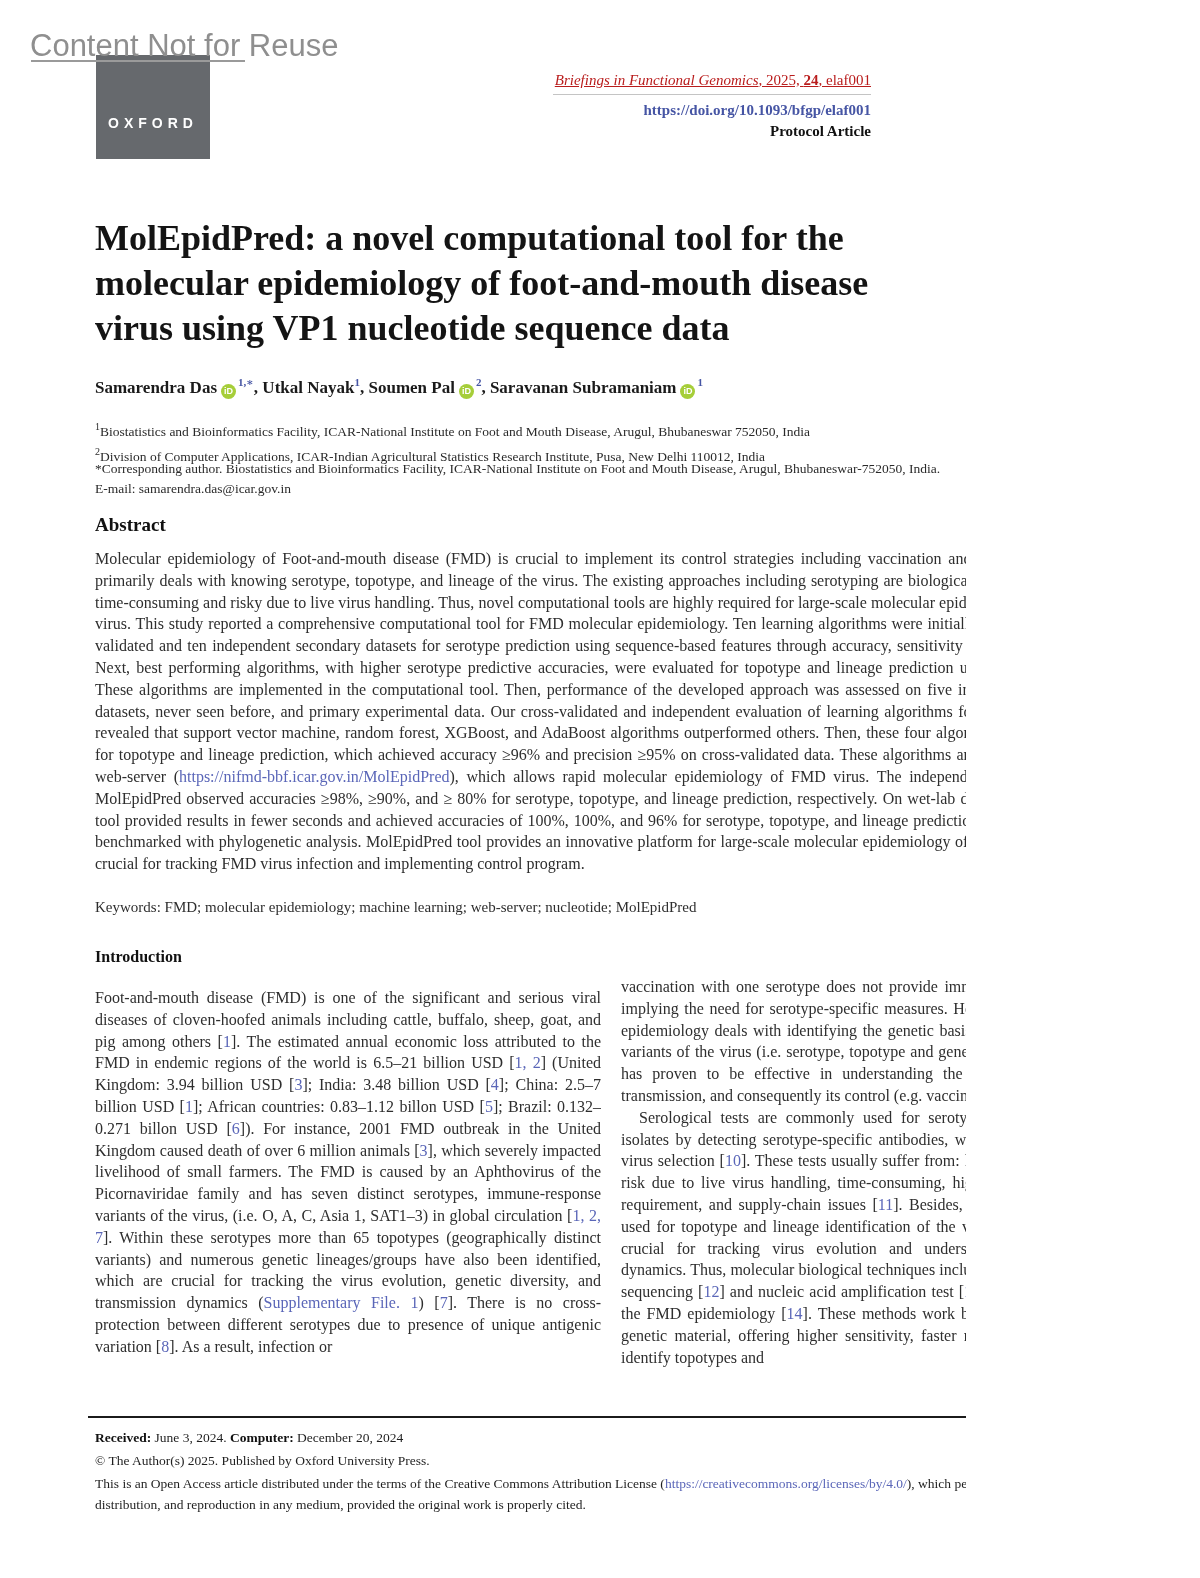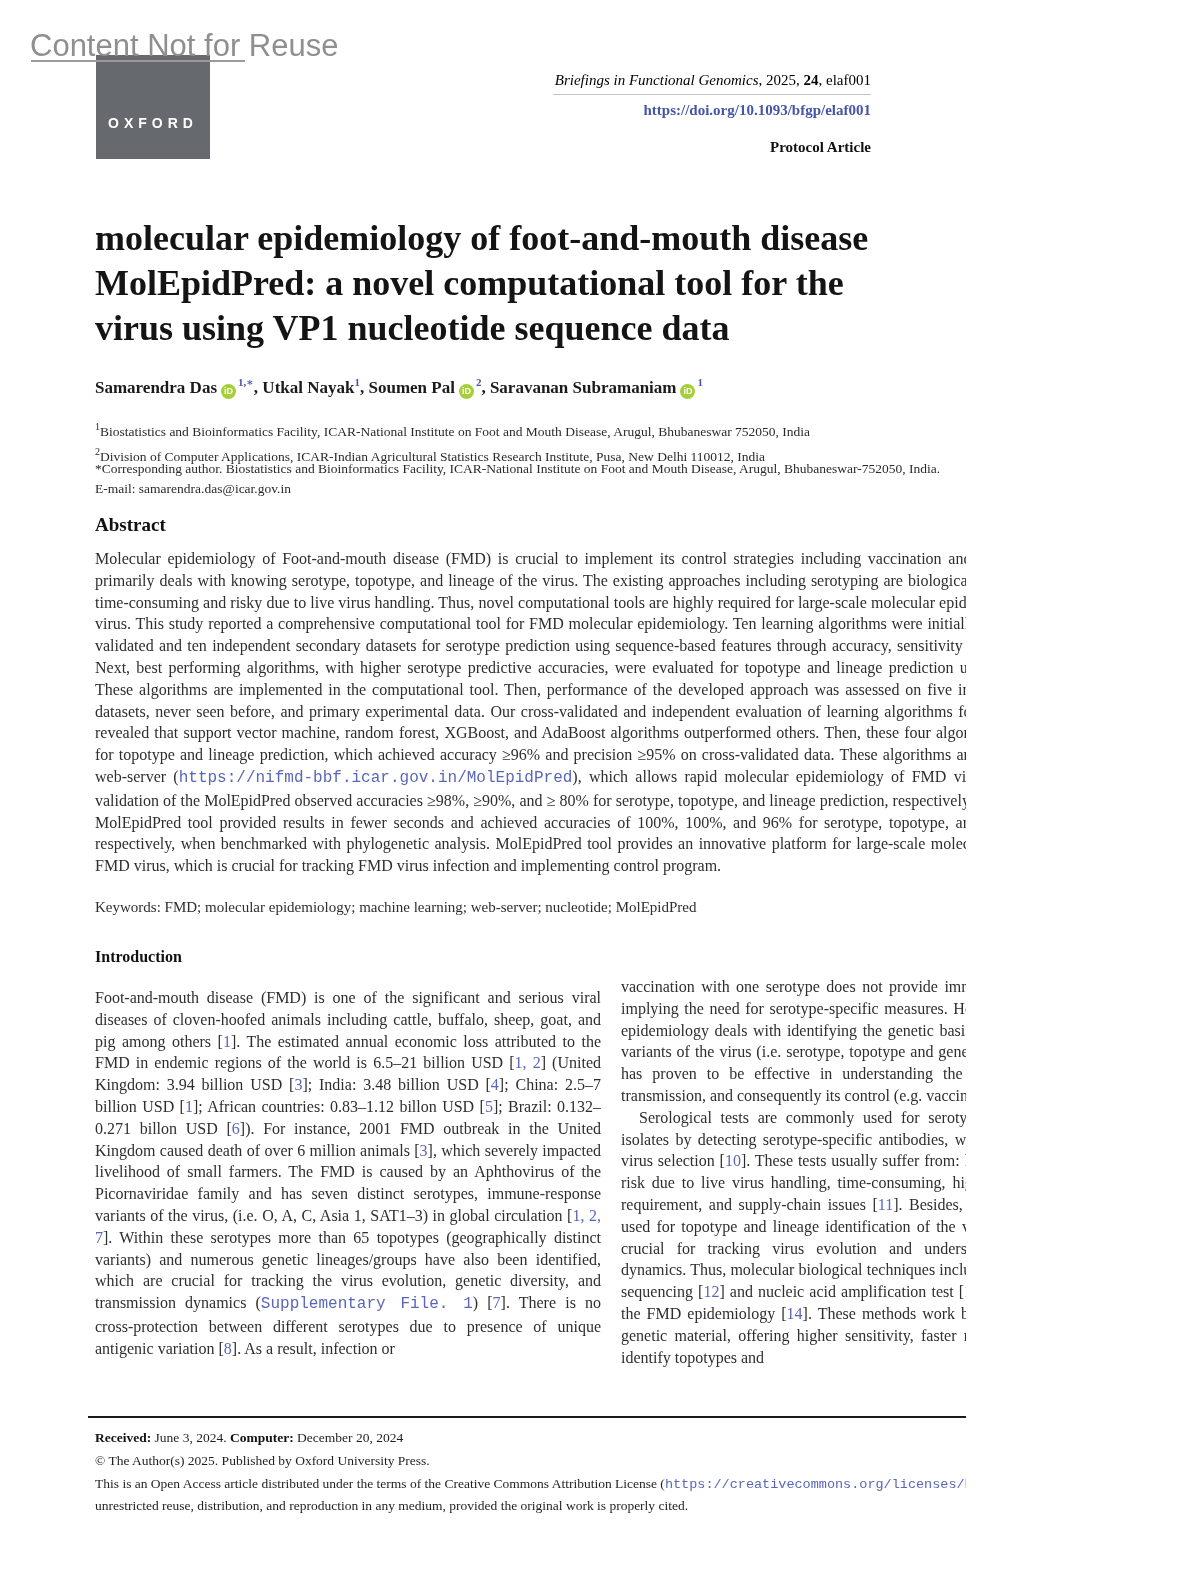--- a/index.html
+++ b/index.html
@@ -31,26 +31,26 @@
     background:var(--logo);z-index:1;
     display:flex;align-items:flex-end;justify-content:center;
     padding-bottom:28px;box-sizing:border-box;margin-left:12px;
   }
   .logo-text{
     font-family:"Liberation Sans","DejaVu Sans",sans-serif;
     font-size:14px;letter-spacing:5px;color:#fff;font-weight:bold;
   }
   
   .header-right{position:absolute;right:95px;top:72px;text-align:right;}
-  .journal-line{font-size:15px;color:#000000;}
+  .journal-line{font-size:15px;color:#b91c1c;text-decoration:underline;}
   .journal-name{font-style:italic;}
   .journal-volume{font-weight:bold;}
   .journal-rule{border:0;border-top:1.5px solid #c4c4c4;width:318px;margin:5px 0 7px auto;}
   .doi-link{font-size:15px;font-weight:bold;color:var(--accent);text-decoration:none;display:block;}
-  .article-type{font-size:15px;font-weight:bold;color:#111;margin-top:20px;}
+  .article-type{font-size:15px;font-weight:bold;color:#111;margin-top:4px;}
   
   .paper-title{
     position:absolute;left:95px;top:216px;width:1010px;
     font-size:36px;font-weight:bold;line-height:45px;color:#141414;
   }
   .authors{position:absolute;left:95px;top:376px;font-size:17px;font-weight:bold;color:#1a1a1a;}
   .author-sup{font-size:11px;vertical-align:super;color:var(--accent);}
   .orcid{
     display:inline-block;width:15px;height:15px;border-radius:50%;
     background:var(--orcid);color:#fff;text-align:center;line-height:15px;
@@ -71,21 +71,21 @@
     font-size:16px;line-height:21.8px;text-align:justify;hyphens:auto;color:#2e2e2e;
   }
   .col-right{
     position:absolute;left:621px;top:976px;width:487px;height:437px;overflow:hidden;
     font-size:16px;line-height:21.8px;text-align:justify;hyphens:auto;color:#2e2e2e;
   }
   .para{margin:0;}
   .para.indent{text-indent:18px;}
   
   .seg-cite{color:var(--cite);}
-  .seg-link{color:var(--cite);text-decoration:none;font-family:Liberation Mono, monospace;}
+  .seg-link{color:var(--cite);text-decoration:none;}
   .seg-i{}
   
   .footer-rule{position:absolute;left:88px;top:1416px;width:1022px;border-top:2.5px solid #1b1b1b;}
   .footer{position:absolute;left:95px;top:1427px;width:1015px;font-size:13.5px;line-height:21px;color:#1f1f1f;}
   .footer-line{margin-bottom:2px;}
   .footer b{color:#111;}
 </style>
 </head>
 <body>
 
@@ -99,22 +99,22 @@
   </div>
 
   <div class="header-right">
     <div class="journal-line"><span class="journal-name">Briefings in Functional Genomics</span><span>, 2025, </span><span class="journal-volume">24</span><span>, elaf001</span></div>
     <div class="journal-rule"></div>
     <a class="doi-link">https://doi.org/10.1093/bfgp/elaf001</a>
     <div class="article-type">Protocol Article</div>
   </div>
 
   <div class="paper-title">
+    <div>MolEpidPred: a novel computational tool for the</div>
     <div>molecular epidemiology of foot-and-mouth disease</div>
-    <div>MolEpidPred: a novel computational tool for the</div>
     <div>virus using VP1 nucleotide sequence data</div>
   </div>
 
   <div class="authors">
     <span>Samarendra Das</span><span class="orcid"><span>iD</span></span><sup class="author-sup">1,∗</sup><span>, </span><span>Utkal Nayak</span><sup class="author-sup">1</sup><span>, </span><span>Soumen Pal</span><span class="orcid"><span>iD</span></span><sup class="author-sup">2</sup><span>, </span><span>Saravanan Subramaniam</span><span class="orcid"><span>iD</span></span><sup class="author-sup">1</sup>
   </div>
 
   <div class="affiliations">
     <div><sup class="aff-sup">1</sup><span>Biostatistics and Bioinformatics Facility, ICAR-National Institute on Foot and Mouth Disease, Arugul, Bhubaneswar 752050, India</span></div>
     <div><sup class="aff-sup">2</sup><span>Division of Computer Applications, ICAR-Indian Agricultural Statistics Research Institute, Pusa, New Delhi 110012, India</span></div>

